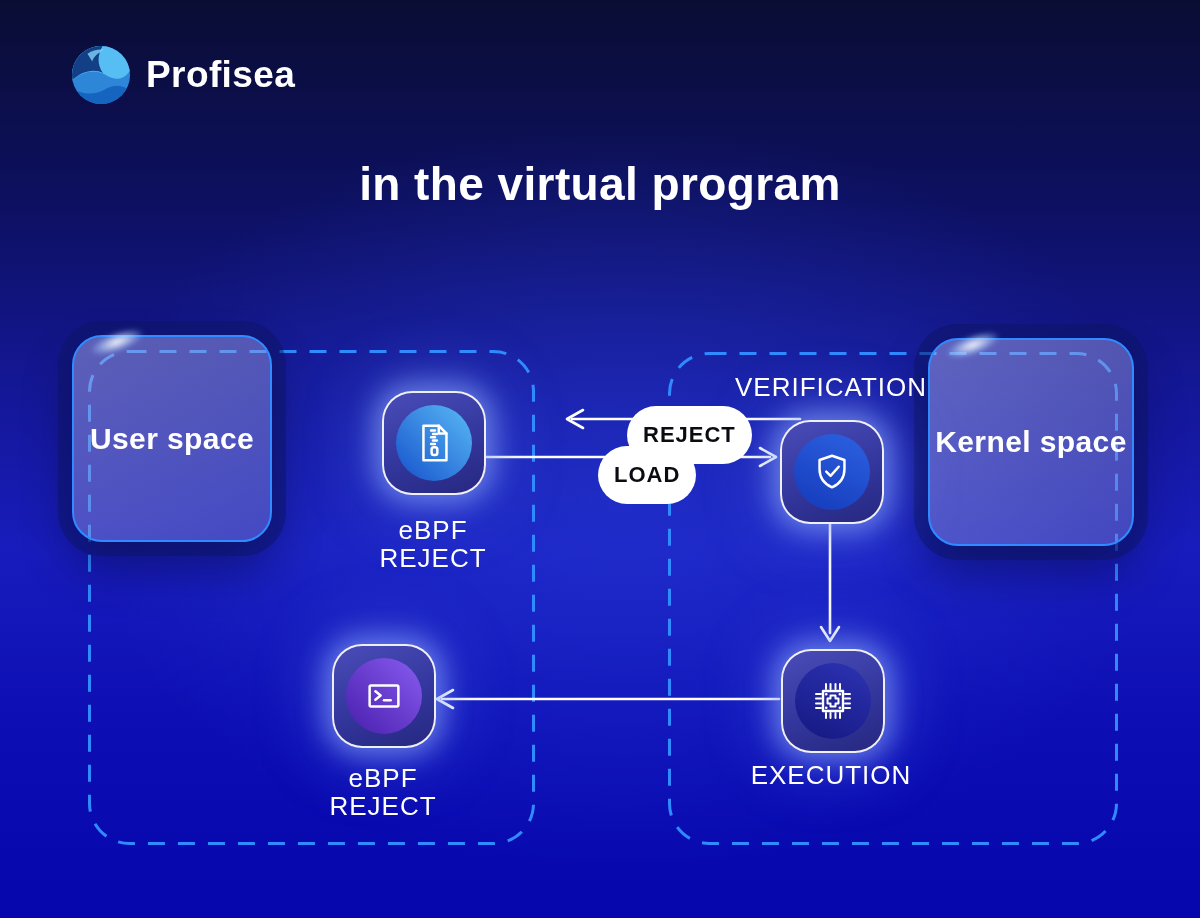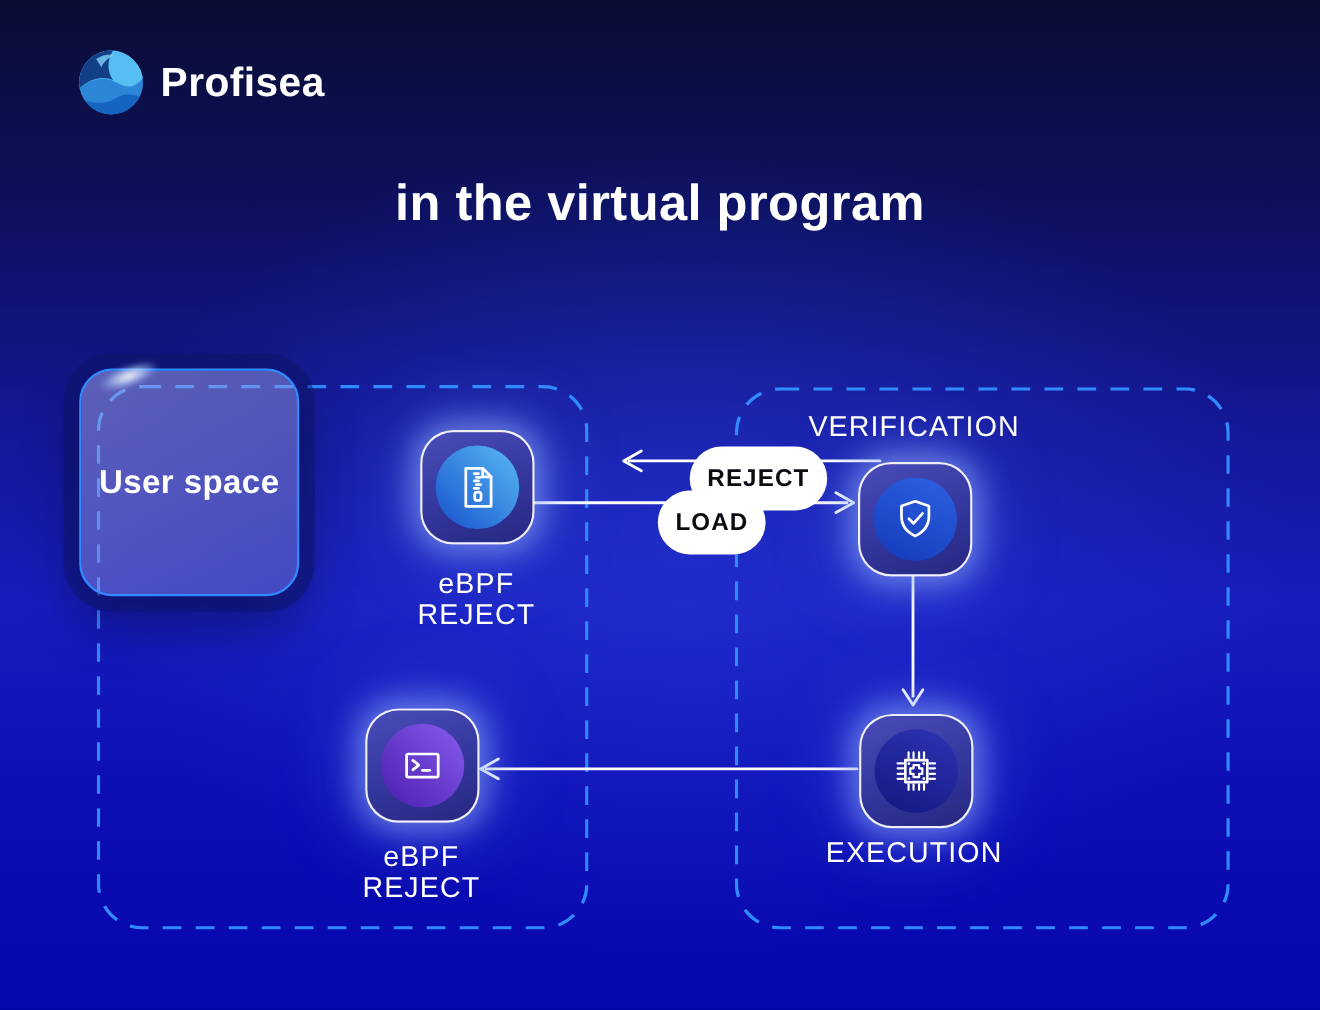--- a/index.html
+++ b/index.html
@@ -92,20 +92,23 @@
   <svg class="dashed-svg" style="left:88px;top:350px;" width="447" height="495">
     <rect x="1.5" y="1.5" width="444" height="492" rx="40" fill="none" stroke="#2f8bff" stroke-width="3" stroke-dasharray="17 13"></rect>
   </svg>
   <svg class="dashed-svg" style="left:668px;top:352px;" width="450" height="493">
     <rect x="1.5" y="1.5" width="447" height="490" rx="40" fill="none" stroke="#2f8bff" stroke-width="3" stroke-dasharray="17 13"></rect>
   </svg>
 
   <div class="space-box" style="left:72px;top:335px;width:196px;height:203px;">
     <span class="space-label">User space</span>
   </div>
+  <div class="space-box" style="left:928px;top:338px;width:202px;height:204px;">
+    <span class="space-label">Kernel space</span>
+  </div>
 
   <svg class="connectors" width="1200" height="918">
     <g>
       <line x1="800" y1="419" x2="572" y2="419"></line>
       <polyline points="583,410 567,419 583,428"></polyline>
     </g>
     <g>
       <line x1="484" y1="457" x2="770" y2="457"></line>
       <polyline points="760,448 776,457 760,466"></polyline>
     </g>

